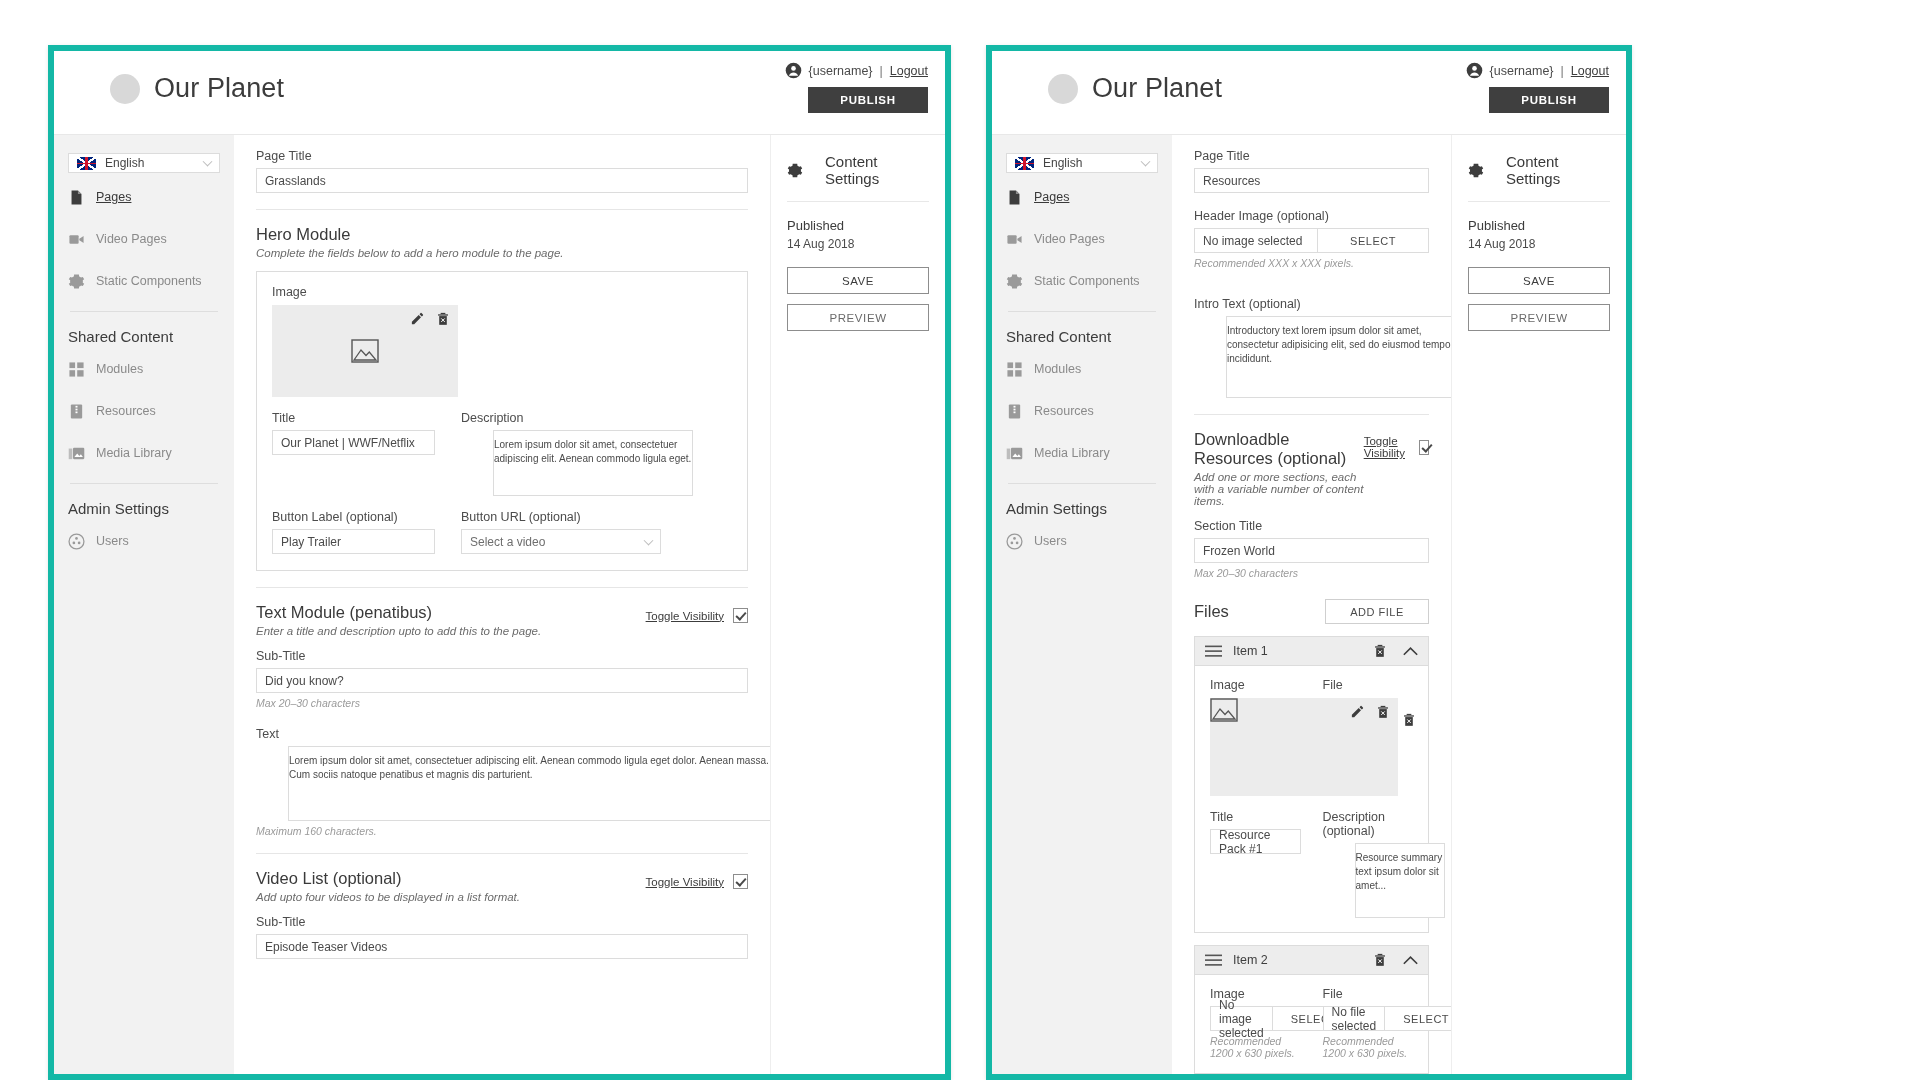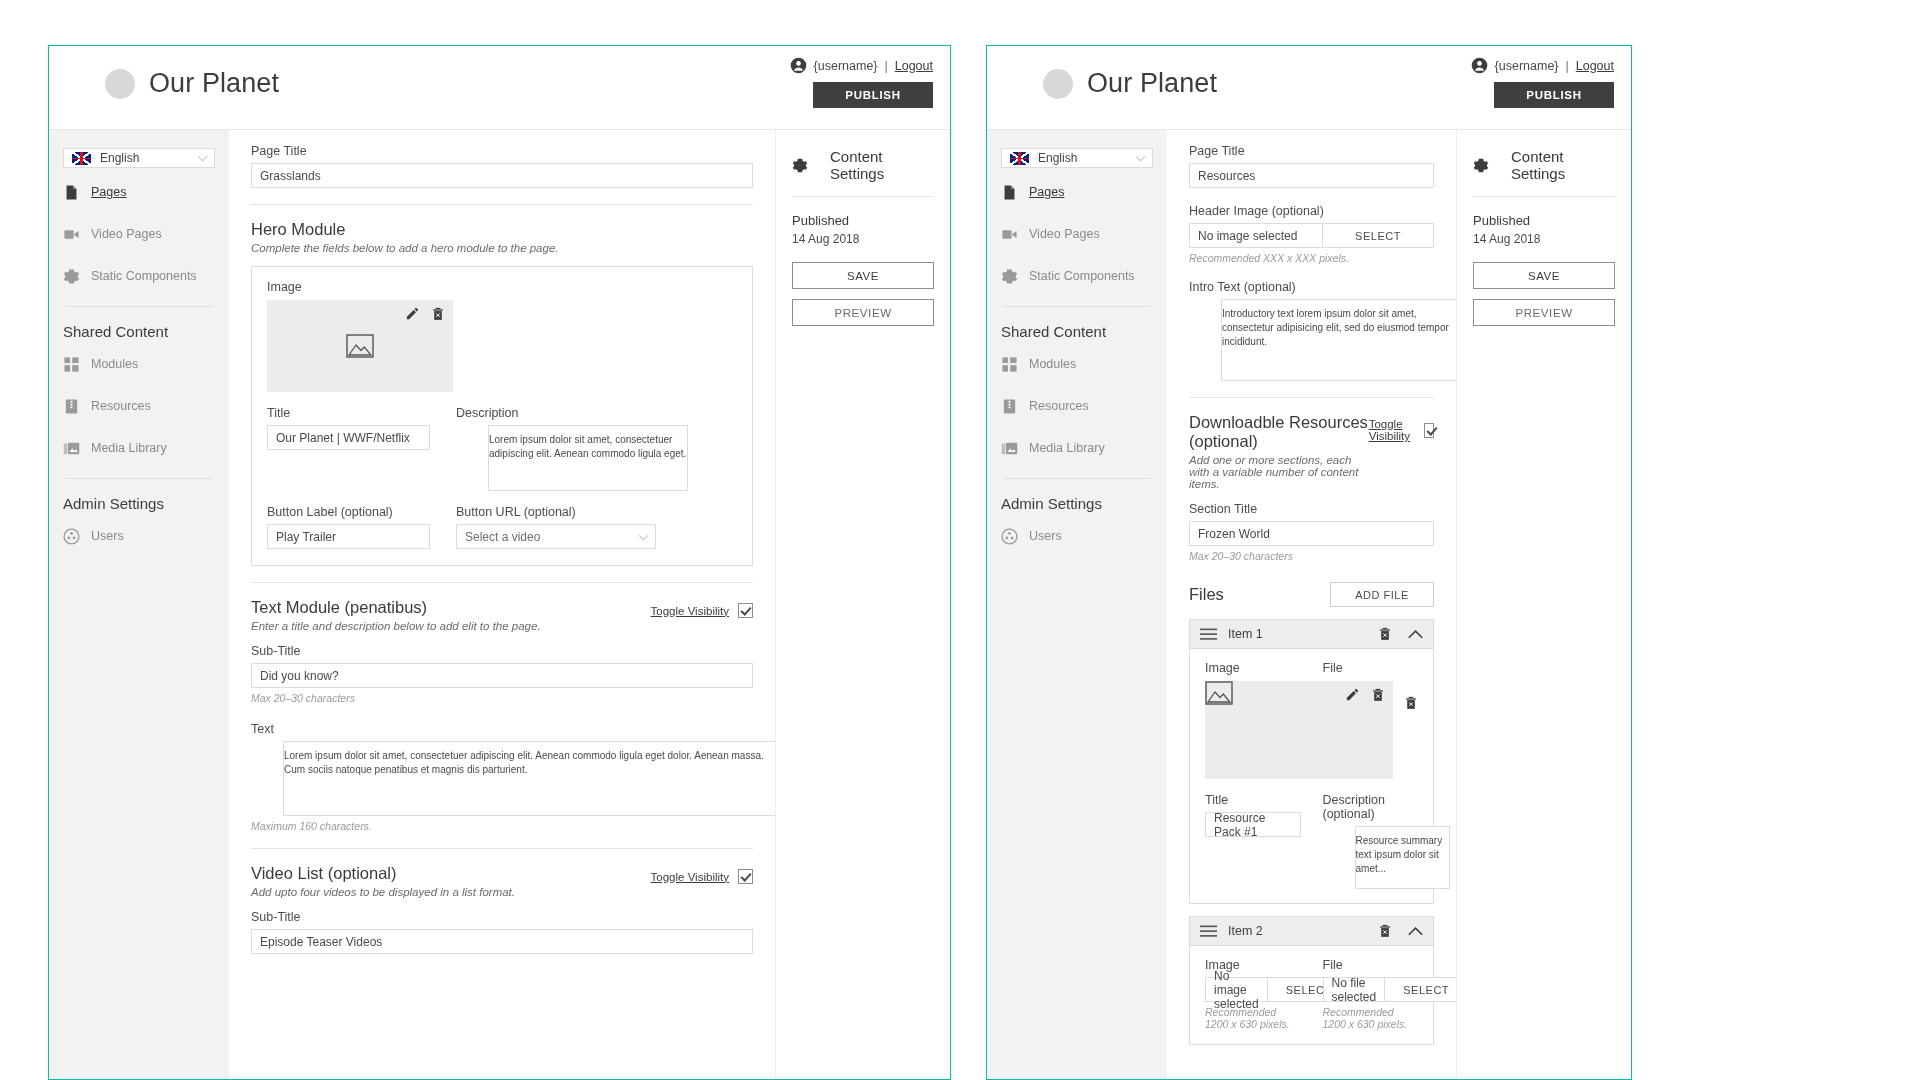--- a/index.html
+++ b/index.html
@@ -14,21 +14,21 @@
     position: relative;
     width: 1920px; height: 1080px;
     background: #ffffff;
   }
 
   
   .card {
     position: absolute;
     top: 45px;
     background: #ffffff;
-    border: 1px solid #14b8a6;
+    border: 6px solid #14b8a6;
     box-shadow: 0 1px 4px rgba(0,0,0,0.10);
     overflow: hidden;
   }
   .card.left  { left: 48px;  width: 903px; height: 1035px; }
   .card.right { left: 986px; width: 646px; height: 1035px; }
 
   
   .topbar {
     position: relative;
     height: 84px;
@@ -168,21 +168,21 @@
   .tool-ico { cursor: pointer; display: block; }
 
   .two-col { display: flex; gap: 26px; margin-top: 14px; }
   .col-a { width: 163px; flex: 0 0 163px; }
   .col-b { width: 200px; flex: 0 0 200px; }
   .ta {
     border: 1px solid #dcdcdc; background: #fff;
     font-size: 10px; color: #4a4a4a; line-height: 1.42;
     padding: 7px 0; width: 100%; margin-left: 32px;
   }
-  .ta.h63 { height: 63px; }
+  .ta.h63 { height: 75px; }
   .ta.h66 { height: 66px; }
   .ta.h75 { height: 75px; }
   .ta.h82 { height: 82px; }
 
   .sel {
     height: 25px; border: 1px solid #dcdcdc; background: #fff;
     display: flex; align-items: center; padding: 0 8px;
     font-size: 12px; color: #6e6e6e; position: relative; cursor: pointer; width: 100%;
   }
 
@@ -400,21 +400,21 @@
               </div>
             </div>
           </div>
         </div>
 
         <div class="sec-rule"></div>
 
         <div class="sec-head-row">
           <div>
             <div class="sec-title">Text Module (penatibus)</div>
-            <div class="sec-desc">Enter a title and description below to add elit to the page.</div>
+            <div class="sec-desc">Enter a title and description upto to add this to the page.</div>
           </div>
           <div class="toggle-wrap">
             <span class="toggle-link">Toggle Visibility</span>
             <span class="chk"></span>
           </div>
         </div>
 
         <div class="fld-label">Sub-Title</div>
         <div class="fld-input">Did you know?</div>
         <div class="hint">Max 20–30 characters</div>
@@ -559,21 +559,21 @@
         <div class="fld-label">Page Title</div>
         <div class="fld-input">Resources</div>
 
         <div class="fld-label" style="margin-top:16px">Header Image (optional)</div>
         <div class="sel-row">
           <div class="val">No image selected</div>
           <div class="btn">SELECT</div>
         </div>
         <div class="hint">Recommended XXX x XXX pixels.</div>
 
-        <div class="fld-label" style="margin-top:16px">Intro Text (optional)</div>
+        <div class="fld-label" style="margin-top:28px">Intro Text (optional)</div>
         <div class="ta h82">Introductory text lorem ipsum dolor sit amet, consectetur adipisicing elit, sed do eiusmod tempor incididunt.</div>
 
         <div class="sec-rule"></div>
 
         <div class="sec-head-row">
           <div>
             <div class="sec-title">Downloadble Resources (optional)</div>
             <div class="sec-desc">Add one or more sections, each with a variable number of content items.</div>
           </div>
           <div class="toggle-wrap">

